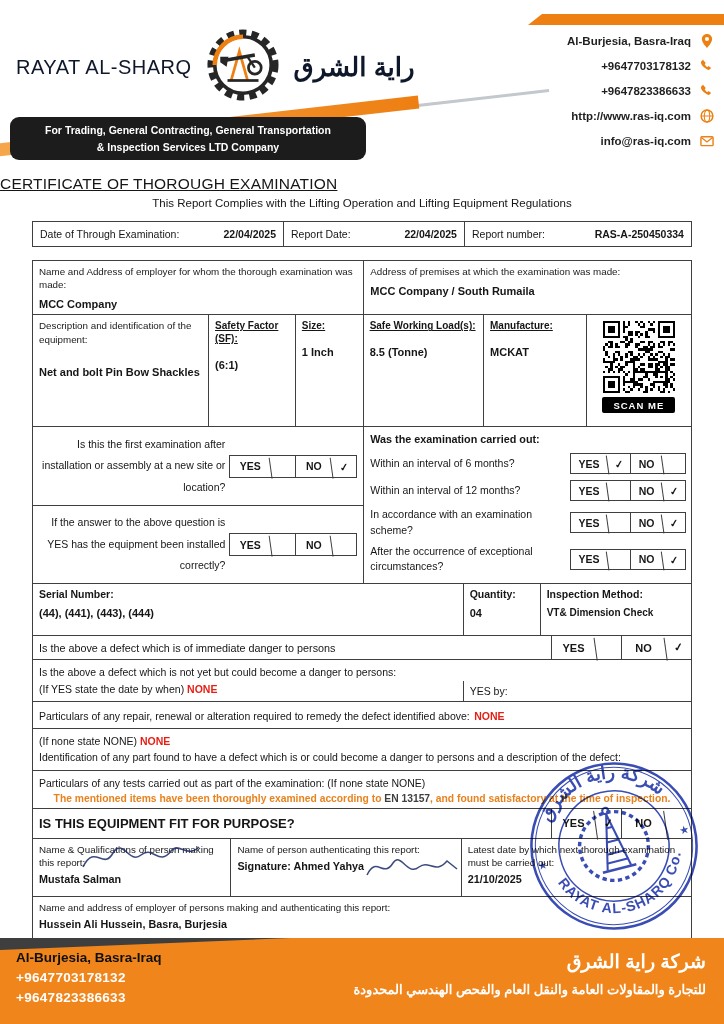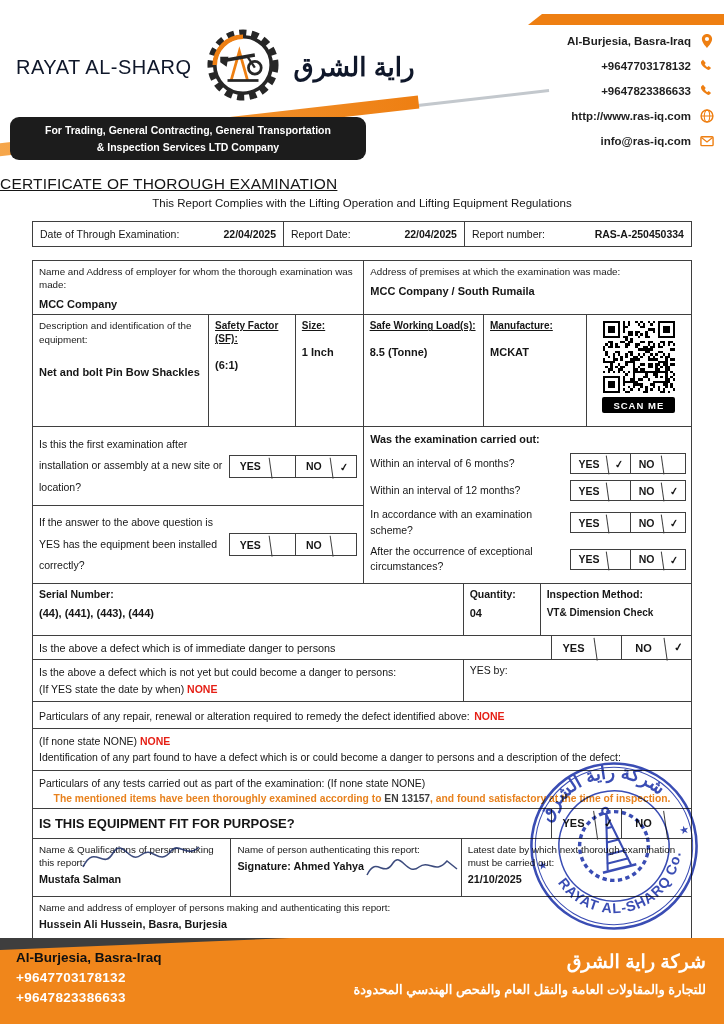--- a/index.html
+++ b/index.html
@@ -60,21 +60,21 @@
   .cb1{width:26.6%;} .cb2{width:13.2%;} .cb3{width:10.3%;} .cb4{width:18.3%;} .cb5{width:15.6%;} .cb6{flex:1;}
   .rowB .val { margin-top:14px; }
   .qrcell { display:flex; flex-direction:column; align-items:center; padding-top:6px; }
   .scanme { background:#000; color:#fff; font-size:9.5px; font-weight:bold; letter-spacing:1px;
             padding:2.5px 11px; margin-top:4px; border-radius:2px; }
 
   .qleft { width:50.2%; display:flex; flex-direction:column; }
   .qright { flex:1; border-left:1.3px solid #3f3f3f; padding:4px 5px 6px 6px; }
   .qblock { display:flex; align-items:center; padding:5px 6px; flex:1; }
   .qb2 { border-top:1.3px solid #3f3f3f; }
-  .qtext { flex:1; font-size:10.5px; line-height:2.05; padding-right:4px; }
+  .qtext { flex:1; font-size:10.5px; line-height:2.05; padding-right:4px;text-align:right; }
   .qhead { font-size:10.8px; font-weight:bold; margin:2px 0 5px; }
   .qrow { display:flex; align-items:center; justify-content:space-between; padding:3px 0; }
   .qrlabel { font-size:10.5px; width:180px; line-height:1.45; }
 
   .chk { display:inline-flex; border:1.3px solid #3f3f3f; height:23px; background:#fff; flex:none; }
   .chk > span { display:flex; align-items:center; justify-content:center; border-left:1.3px solid #3f3f3f;
                 font-size:10.5px; font-weight:bold; }
   .chk > span:first-child { border-left:none; }
   .cw-yes{ width:40px; } .cw-no{ width:36px; } .cw-box{ width:25px; }
   .chk.sm { height:21px; }
@@ -83,21 +83,21 @@
 
   .rowD { min-height:52px; }
   .rd1{ width:65.3%; } .rd2{ width:11.7%; } .rd3{ flex:1; }
   .sm10 { font-size:10px; }
 
   .ansrow .ans-text { flex:1; display:flex; align-items:center; padding:3px 6px; font-size:10.8px; }
   .acell { width:44px; border-left:1.3px solid #3f3f3f; display:flex; align-items:center; justify-content:center;
            font-size:11px; font-weight:bold; }
   .acell.box { width:26px; }
   .rowE { min-height:24px; }
-  .rowF { min-height:36px; }
+  .rowF { min-height:36px;align-items:flex-end; }
   .rf1 { width:65.3%; } .rf2 { flex:1; font-size:10.5px; }
   .rowG { min-height:21px; }
   .rowH { min-height:32px; }
   .rowI { min-height:32px; }
   .note { text-align:center; color:#e8821e; font-size:10.3px; font-weight:bold; margin-top:2px; }
   .note .std { color:#3f3f3f; }
   .rowJ { min-height:30px; }
   .rowJ .ans-text { font-size:13px; font-weight:bold; }
   .rowK { min-height:58px; }
   .rk1 { width:30%; position:relative; } .rk2 { width:35%; position:relative; } .rk3 { flex:1; }

